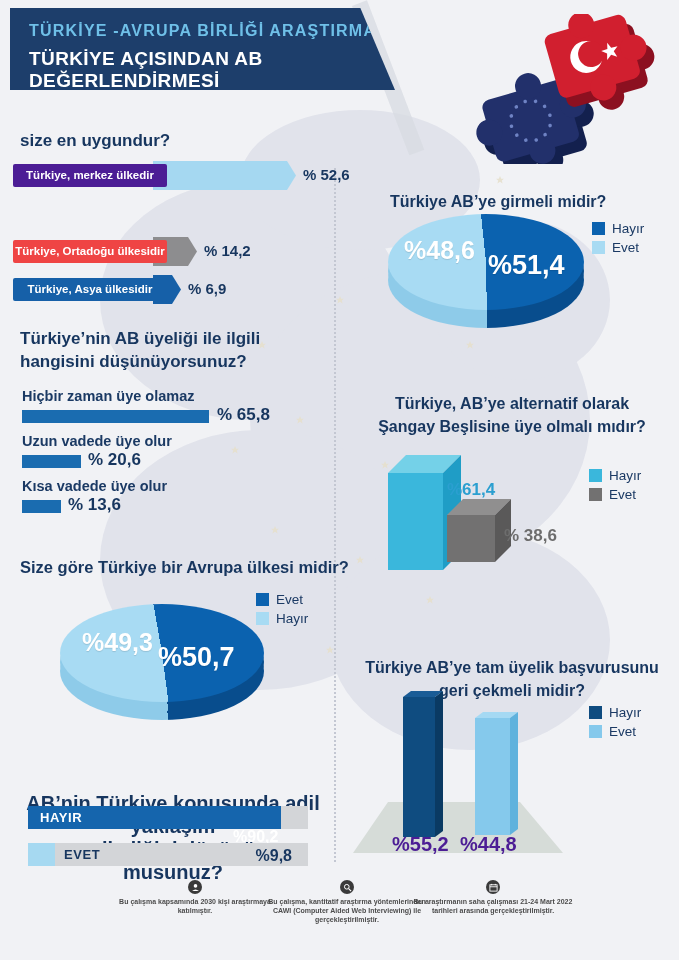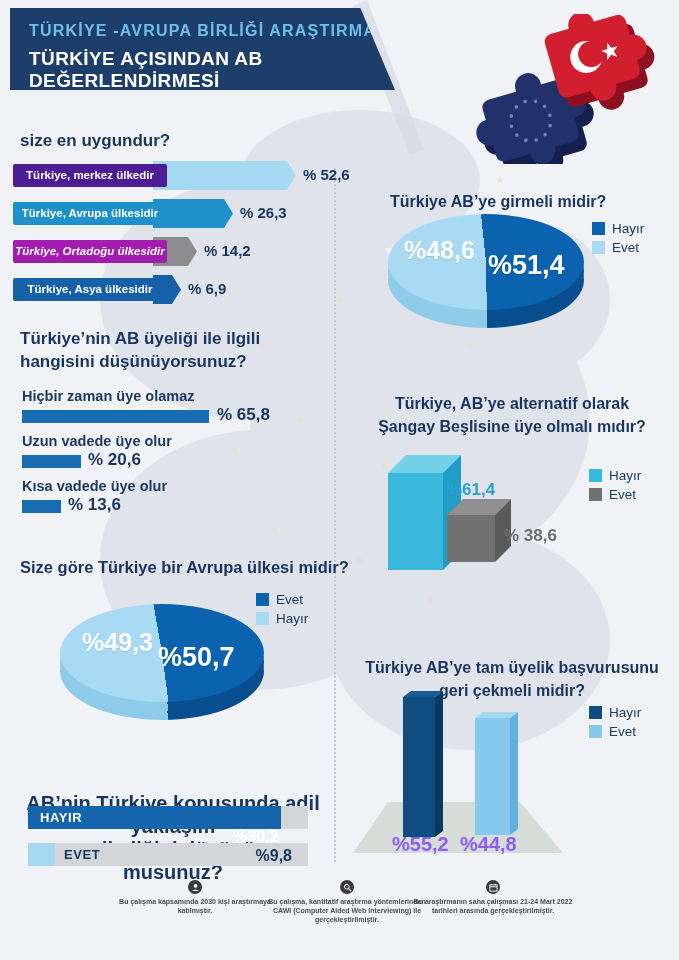--- a/index.html
+++ b/index.html
@@ -32,21 +32,21 @@
   
   .legend{position:absolute;}
   .lg-row{display:flex;align-items:center;height:19px;}
   .lg-sw{width:13px;height:13px;margin-right:7px;flex:0 0 13px;}
   .lg-tx{font-size:13.5px;font-weight:400;color:#1b3a64;}
   
   .a-track{position:absolute;left:28px;width:280px;height:23px;background:#d3d5d8;}
   .a-fill{position:absolute;left:0;top:0;height:23px;}
   .a-label{position:absolute;top:0;height:23px;line-height:23px;font-size:13px;font-weight:800;letter-spacing:.6px;}
   .a-val{position:absolute;top:1px;height:23px;line-height:23px;font-size:16px;font-weight:800;}
-  .big-val{position:absolute;font-weight:800;color:#8b5cf6;white-space:nowrap;}
+  .big-val{position:absolute;font-weight:800;color:#4c1d95;white-space:nowrap;}
   
   .f-col{position:absolute;width:170px;text-align:center;}
   .f-ic{width:14px;height:14px;border-radius:50%;background:#3a3a3a;margin:0 auto 3px auto;display:flex;align-items:center;justify-content:center;}
   .f-tx{font-size:7px;line-height:9px;color:#4c4c4c;font-weight:700;}
 </style>
 </head>
 <body>
 
 <div class="page">
 
@@ -144,28 +144,23 @@
   <div class="qt" style="left:20px;top:106px;width:330px;">
     <br>
     <span>size en uygundur?</span>
   </div>
 
   <div class="k-row" style="top:161px;">
     <div class="k-ext" style="left:140px;width:143px;background:#a5d8f1;"></div>
     <div class="k-box" style="background:#4c1d95;">Türkiye, merkez ülkedir</div>
     <div class="k-val" style="left:290px;">% 52,6</div>
   </div>
-  <div class="k-row" style="top:199px;">
-    <div class="k-ext" style="left:140px;width:80px;background:#2090cb;"></div>
-    <div class="k-box" style="background:#2090cb;">Türkiye, Avrupa ülkesidir</div>
-    <div class="k-val" style="left:227px;">% 26,3</div>
-  </div>
   <div class="k-row" style="top:237px;">
     <div class="k-ext" style="left:140px;width:44px;background:#8d8d8f;"></div>
-    <div class="k-box" style="background:#a21caf;font-style:italic;">Türkiye, Ortadoğu ülkesidir</div>
+    <div class="k-box" style="background:#ef4444;">Türkiye, Ortadoğu ülkesidir</div>
     <div class="k-val" style="left:191px;">% 14,2</div>
   </div>
   <div class="k-row" style="top:275px;">
     <div class="k-ext" style="left:140px;width:28px;background:#1660a8;"></div>
     <div class="k-box" style="background:#1660a8;">Türkiye, Asya ülkesidir</div>
     <div class="k-val" style="left:175px;">% 6,9</div>
   </div>
 
   <div class="qt" style="left:390px;top:190px;width:290px;font-size:16px;">Türkiye AB’ye girmeli midir?</div>
   <div class="pie" style="left:388px;top:214px;width:196px;height:118px;">

